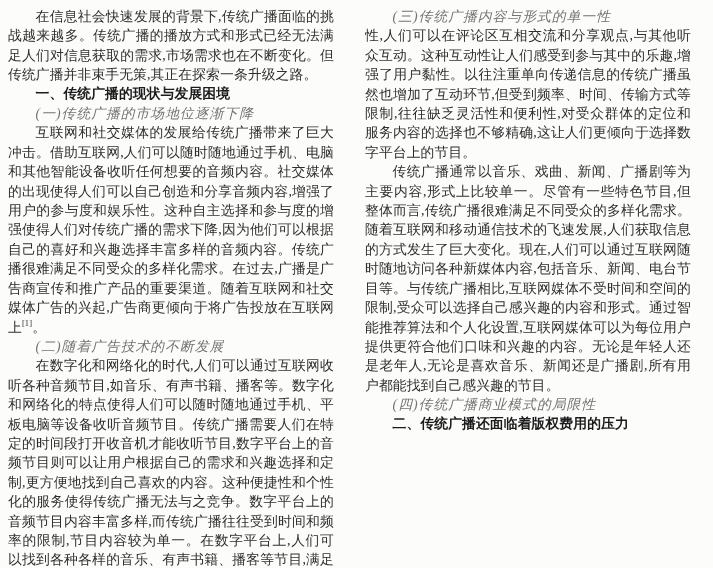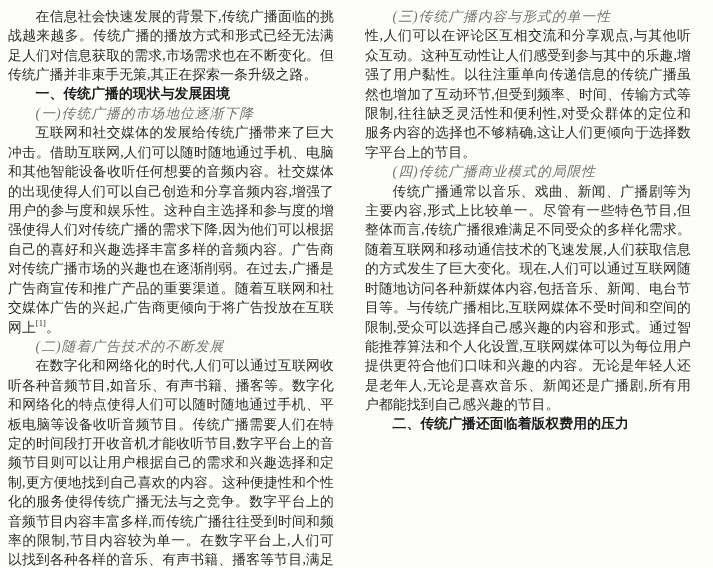--- a/index.html
+++ b/index.html
@@ -57,24 +57,24 @@
   }
 </style>
 </head>
 <body>
 
 <div class="page">
   <div class="column">
       <div class="block p">在信息社会快速发展的背景下,传统广播面临的挑战越来越多。传统广播的播放方式和形式已经无法满足人们对信息获取的需求,市场需求也在不断变化。但传统广播并非束手无策,其正在探索一条升级之路。</div>
       <div class="block h1">一、传统广播的现状与发展困境</div>
       <div class="block h2">(一)传统广播的市场地位逐渐下降</div>
-      <div class="block p"><span>互联网和社交媒体的发展给传统广播带来了巨大冲击。借助互联网,人们可以随时随地通过手机、电脑和其他智能设备收听任何想要的音频内容。社交媒体的出现使得人们可以自己创造和分享音频内容,增强了用户的参与度和娱乐性。这种自主选择和参与度的增强使得人们对传统广播的需求下降,因为他们可以根据自己的喜好和兴趣选择丰富多样的音频内容。广告商对传统广播市场的兴趣也在逐渐削弱。在过去,广播是广告商宣传和推广产品的重要渠道。随着互联网和社交媒体广告的兴起,广告商更倾向于将广告投放在互联网上</span><sup>[1]</sup><span>。</span></div>
+      <div class="block p"><span>互联网和社交媒体的发展给传统广播带来了巨大冲击。借助互联网,人们可以随时随地通过手机、电脑和其他智能设备收听任何想要的音频内容。社交媒体的出现使得人们可以自己创造和分享音频内容,增强了用户的参与度和娱乐性。这种自主选择和参与度的增强使得人们对传统广播的需求下降,因为他们可以根据自己的喜好和兴趣选择丰富多样的音频内容。传统广播很难满足不同受众的多样化需求。在过去,广播是广告商宣传和推广产品的重要渠道。随着互联网和社交媒体广告的兴起,广告商更倾向于将广告投放在互联网上</span><sup>[1]</sup><span>。</span></div>
       <div class="block h2">(二)随着广告技术的不断发展</div>
       <div class="block p">在数字化和网络化的时代,人们可以通过互联网收听各种音频节目,如音乐、有声书籍、播客等。数字化和网络化的特点使得人们可以随时随地通过手机、平板电脑等设备收听音频节目。传统广播需要人们在特定的时间段打开收音机才能收听节目,数字平台上的音频节目则可以让用户根据自己的需求和兴趣选择和定制,更方便地找到自己喜欢的内容。这种便捷性和个性化的服务使得传统广播无法与之竞争。数字平台上的音频节目内容丰富多样,而传统广播往往受到时间和频率的限制,节目内容较为单一。在数字平台上,人们可以找到各种各样的音乐、有声书籍、播客等节目,满足不同的需求。无论是想听流行音乐、学习外语,还是追逐最新的新闻和信</div>
     </div>
   <div class="column">
       <div class="block h2">(三)传统广播内容与形式的单一性</div>
       <div class="block p no-indent">性,人们可以在评论区互相交流和分享观点,与其他听众互动。这种互动性让人们感受到参与其中的乐趣,增强了用户黏性。以往注重单向传递信息的传统广播虽然也增加了互动环节,但受到频率、时间、传输方式等限制,往往缺乏灵活性和便利性,对受众群体的定位和服务内容的选择也不够精确,这让人们更倾向于选择数字平台上的节目。</div>
+      <div class="block p">传统广播通常以音乐、戏曲、新闻、广播剧等为主要内容,形式上比较单一。尽管有一些特色节目,但整体而言,传统广播很难满足不同受众的多样化需求。随着互联网和移动通信技术的飞速发展,人们获取信息的方式发生了巨大变化。现在,人们可以通过互联网随时随地访问各种新媒体内容,包括音乐、新闻、电台节目等。与传统广播相比,互联网媒体不受时间和空间的限制,受众可以选择自己感兴趣的内容和形式。通过智能推荐算法和个人化设置,互联网媒体可以为每位用户提供更符合他们口味和兴趣的内容。无论是年轻人还是老年人,无论是喜欢音乐、新闻还是广播剧,所有用户都能找到自己感兴趣的节目。</div>
       <div class="block h2">(四)传统广播商业模式的局限性</div>
-      <div class="block p">传统广播通常以音乐、戏曲、新闻、广播剧等为主要内容,形式上比较单一。尽管有一些特色节目,但整体而言,传统广播很难满足不同受众的多样化需求。随着互联网和移动通信技术的飞速发展,人们获取信息的方式发生了巨大变化。现在,人们可以通过互联网随时随地访问各种新媒体内容,包括音乐、新闻、电台节目等。与传统广播相比,互联网媒体不受时间和空间的限制,受众可以选择自己感兴趣的内容和形式。通过智能推荐算法和个人化设置,互联网媒体可以为每位用户提供更符合他们口味和兴趣的内容。无论是年轻人还是老年人,无论是喜欢音乐、新闻还是广播剧,所有用户都能找到自己感兴趣的节目。</div>
       <div class="block h1">二、传统广播还面临着版权费用的压力</div>
     </div>
 </div>
 
 </body></html>

